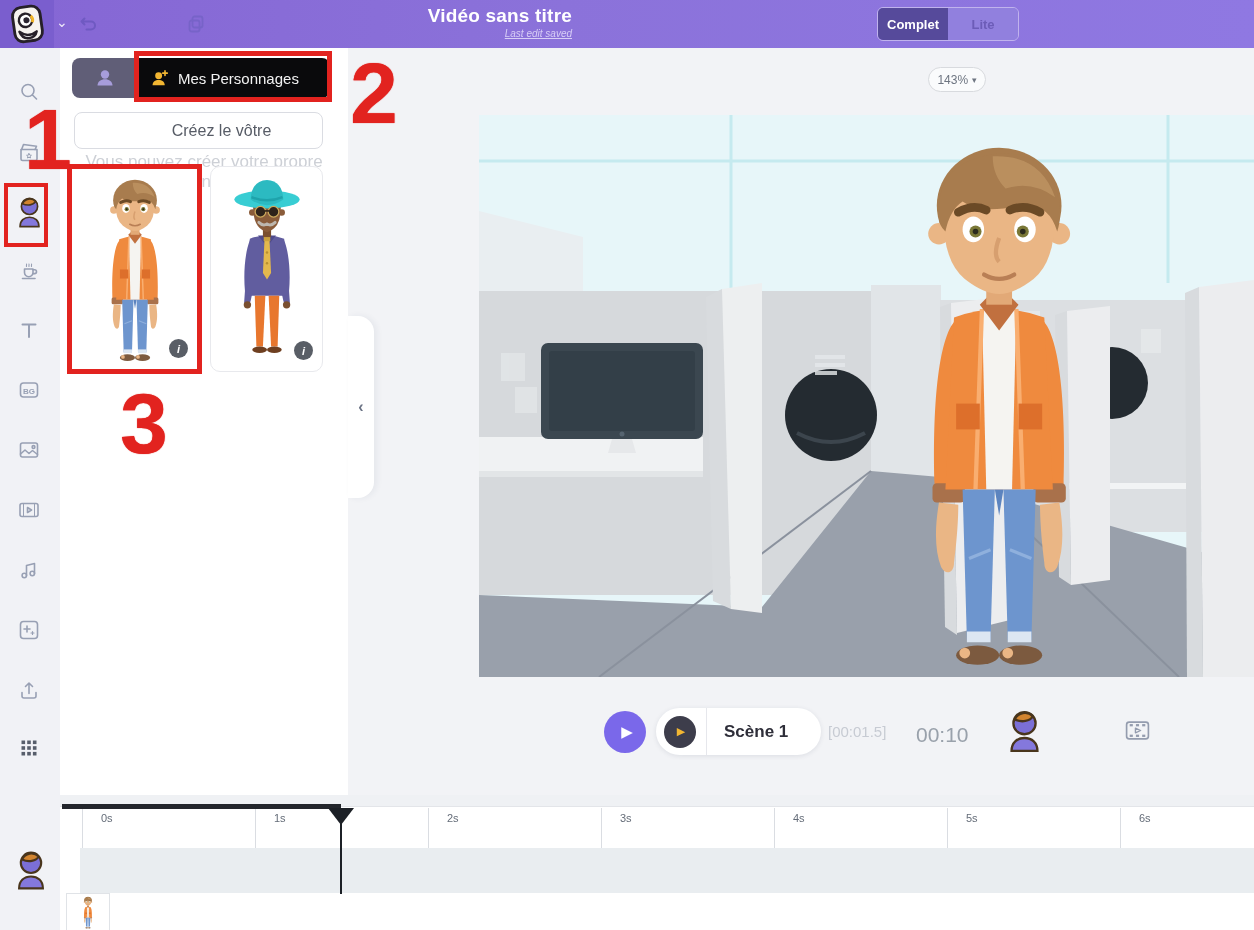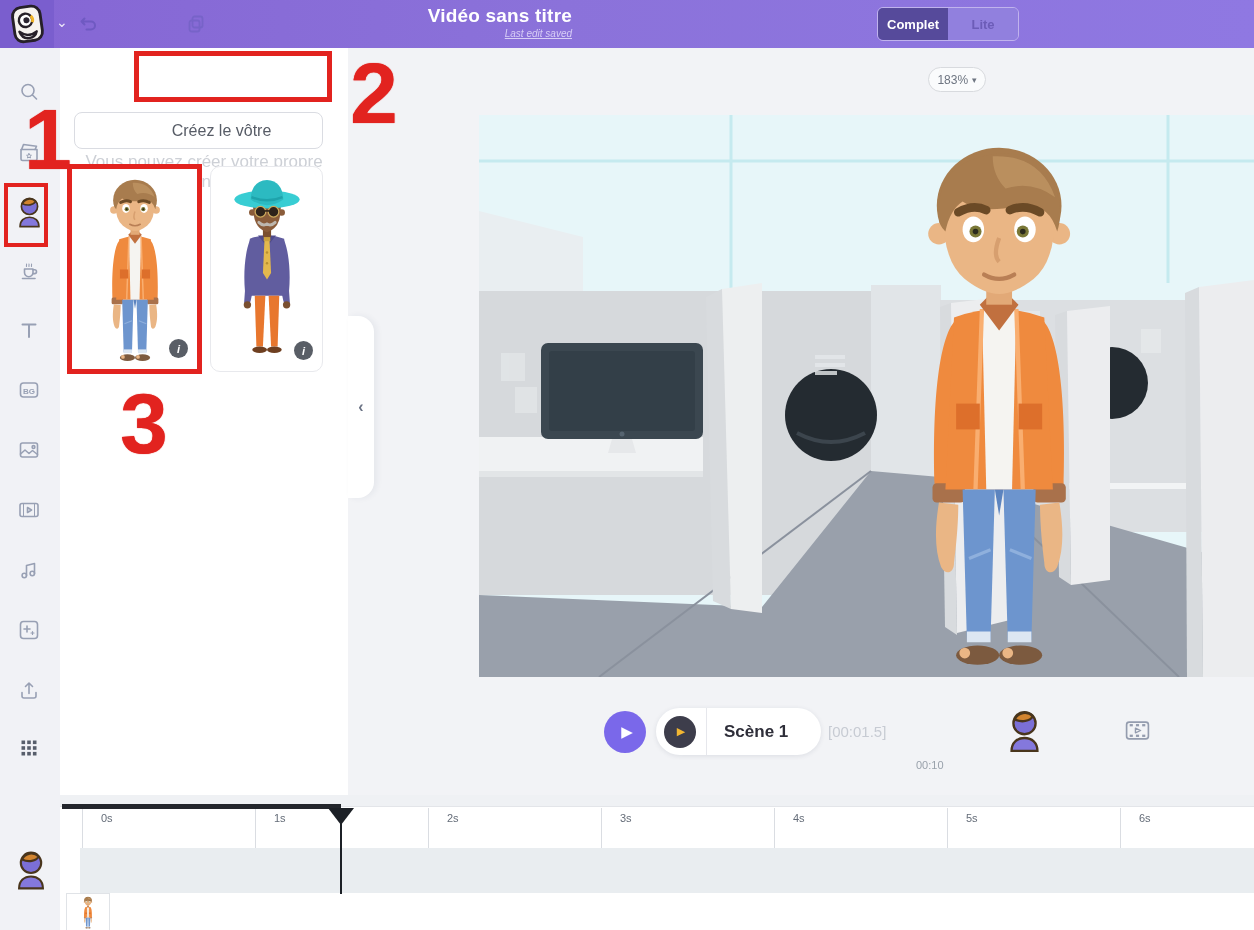--- a/index.html
+++ b/index.html
@@ -60,21 +60,21 @@
   
   .play-main { left:604px; top:711px; width:42px; height:42px; border-radius:50%; background:#7a68ea;
     color:#fff; display:flex; align-items:center; justify-content:center; font-size:15px; padding-left:4px; cursor:pointer; }
   .scene-pill { left:656px; top:708px; width:165px; height:47px; border-radius:24px; background:#fff;
     box-shadow:0 1px 5px rgba(30,40,70,.10); display:flex; align-items:center; cursor:pointer; }
   .scene-play { width:32px; height:32px; border-radius:50%; background:#3d3d4b; margin-left:8px;
     display:flex; align-items:center; justify-content:center; color:#f2b632; font-size:11px; padding-left:2px; }
   .scene-div { width:1px; height:47px; background:#e6e7ec; margin-left:10px; }
   .scene-label { margin-left:17px; font-size:17px; font-weight:bold; color:#2e2e39; }
   .time-cur { left:828px; top:723px; font-size:15px; color:#c7cbd3; }
-  .time-tot { left:916px; top:759px; font-size:11px; color:#99a1ab; }
+  .time-tot { left:916px; top:723px; font-size:21px; color:#99a1ab; }
   .pb-avatar { left:1006px; top:709px; cursor:pointer; }
   .pb-film { left:1124px; top:717px; cursor:pointer; }
 
   
   .tl-strip { left:60px; top:795px; width:1194px; height:11px; background:#eff1f4; }
   .tl-ruler { left:60px; top:806px; width:1194px; height:42px; background:#fff; border-top:1px solid #e3e5e9; cursor:pointer; }
   .tl-progress { left:62px; top:804px; width:279px; height:5px; background:#23262c; }
   .tick { position:absolute; top:808px; height:40px; border-left:1px solid #dadde2; }
   .tick span { position:absolute; left:18px; top:4px; font-size:11px; color:#646c78; }
   .tl-track { left:80px; top:848px; width:1174px; height:45px; background:#e9edf0; cursor:pointer; }
@@ -296,20 +296,36 @@
             <rect x="15.9" y="10.2" width="3.6" height="3.6"></rect>
           <rect x="4.5" y="15.9" width="3.6" height="3.6"></rect>
             <rect x="10.2" y="15.9" width="3.6" height="3.6"></rect>
             <rect x="15.9" y="15.9" width="3.6" height="3.6"></rect>
         </g>
       </svg>
     </div>
   </div>
 
   <div class="abs panel"></div>
+  <div class="abs tabbar">
+    <div class="tab-lib">
+      <svg width="22" height="22" viewBox="0 0 22 22">
+        <circle cx="11" cy="7.5" r="4.2" fill="#a79ddb"></circle>
+        <path d="M3.5 18.5c0-4 3.4-6.3 7.5-6.3s7.5 2.3 7.5 6.3z" fill="#a79ddb"></path>
+      </svg>
+    </div>
+    <div class="tab-mine">
+      <svg width="20" height="20" viewBox="0 0 22 22">
+        <circle cx="9.5" cy="8.5" r="3.8" fill="#f2b632"></circle>
+        <path d="M2.8 19c0-3.6 3-5.7 6.7-5.7s6.7 2.1 6.7 5.7z" fill="#f2b632"></path>
+        <path d="M16.5 3.2v5M14 5.7h5" stroke="#f2b632" stroke-width="1.8" stroke-linecap="round"></path>
+      </svg>
+      <span>Mes Personnages</span>
+    </div>
+  </div>
   <div class="abs create-btn">Créez le vôtre</div>
   <div class="abs hint">Vous pouvez créer votre propre personnage</div>
 
   <div class="abs card card1">
     <svg viewBox="0 0 122 256" width="92" height="193">
       <use href="#sym-casual"></use>
     </svg>
     <div class="info-badge">i</div>
   </div>
   <div class="abs card card2">
@@ -317,21 +333,21 @@
       <use href="#sym-cowboy"></use>
     </svg>
     <div class="info-badge">i</div>
   </div>
 
   <div class="abs flap">
     <span>‹</span>
   </div>
 
   <div class="abs zoom-pill">
-    <span>183%</span>
+    <span>143%</span>
     <span style="font-size:9px">▾</span>
   </div>
 
   <div class="abs canvas">
     <svg viewBox="0 0 775 562">
       <rect width="775" height="562" fill="#e7f6f9"></rect>
       <line x1="0" y1="46" x2="775" y2="46" stroke="#c5eaef" stroke-width="3"></line>
       <line x1="252" y1="0" x2="252" y2="176" stroke="#c5eaef" stroke-width="3"></line>
       <line x1="689" y1="0" x2="689" y2="168" stroke="#c5eaef" stroke-width="3"></line>
       <polygon points="0,96 104,122 104,182 0,182" fill="#e9eef1"></polygon>

